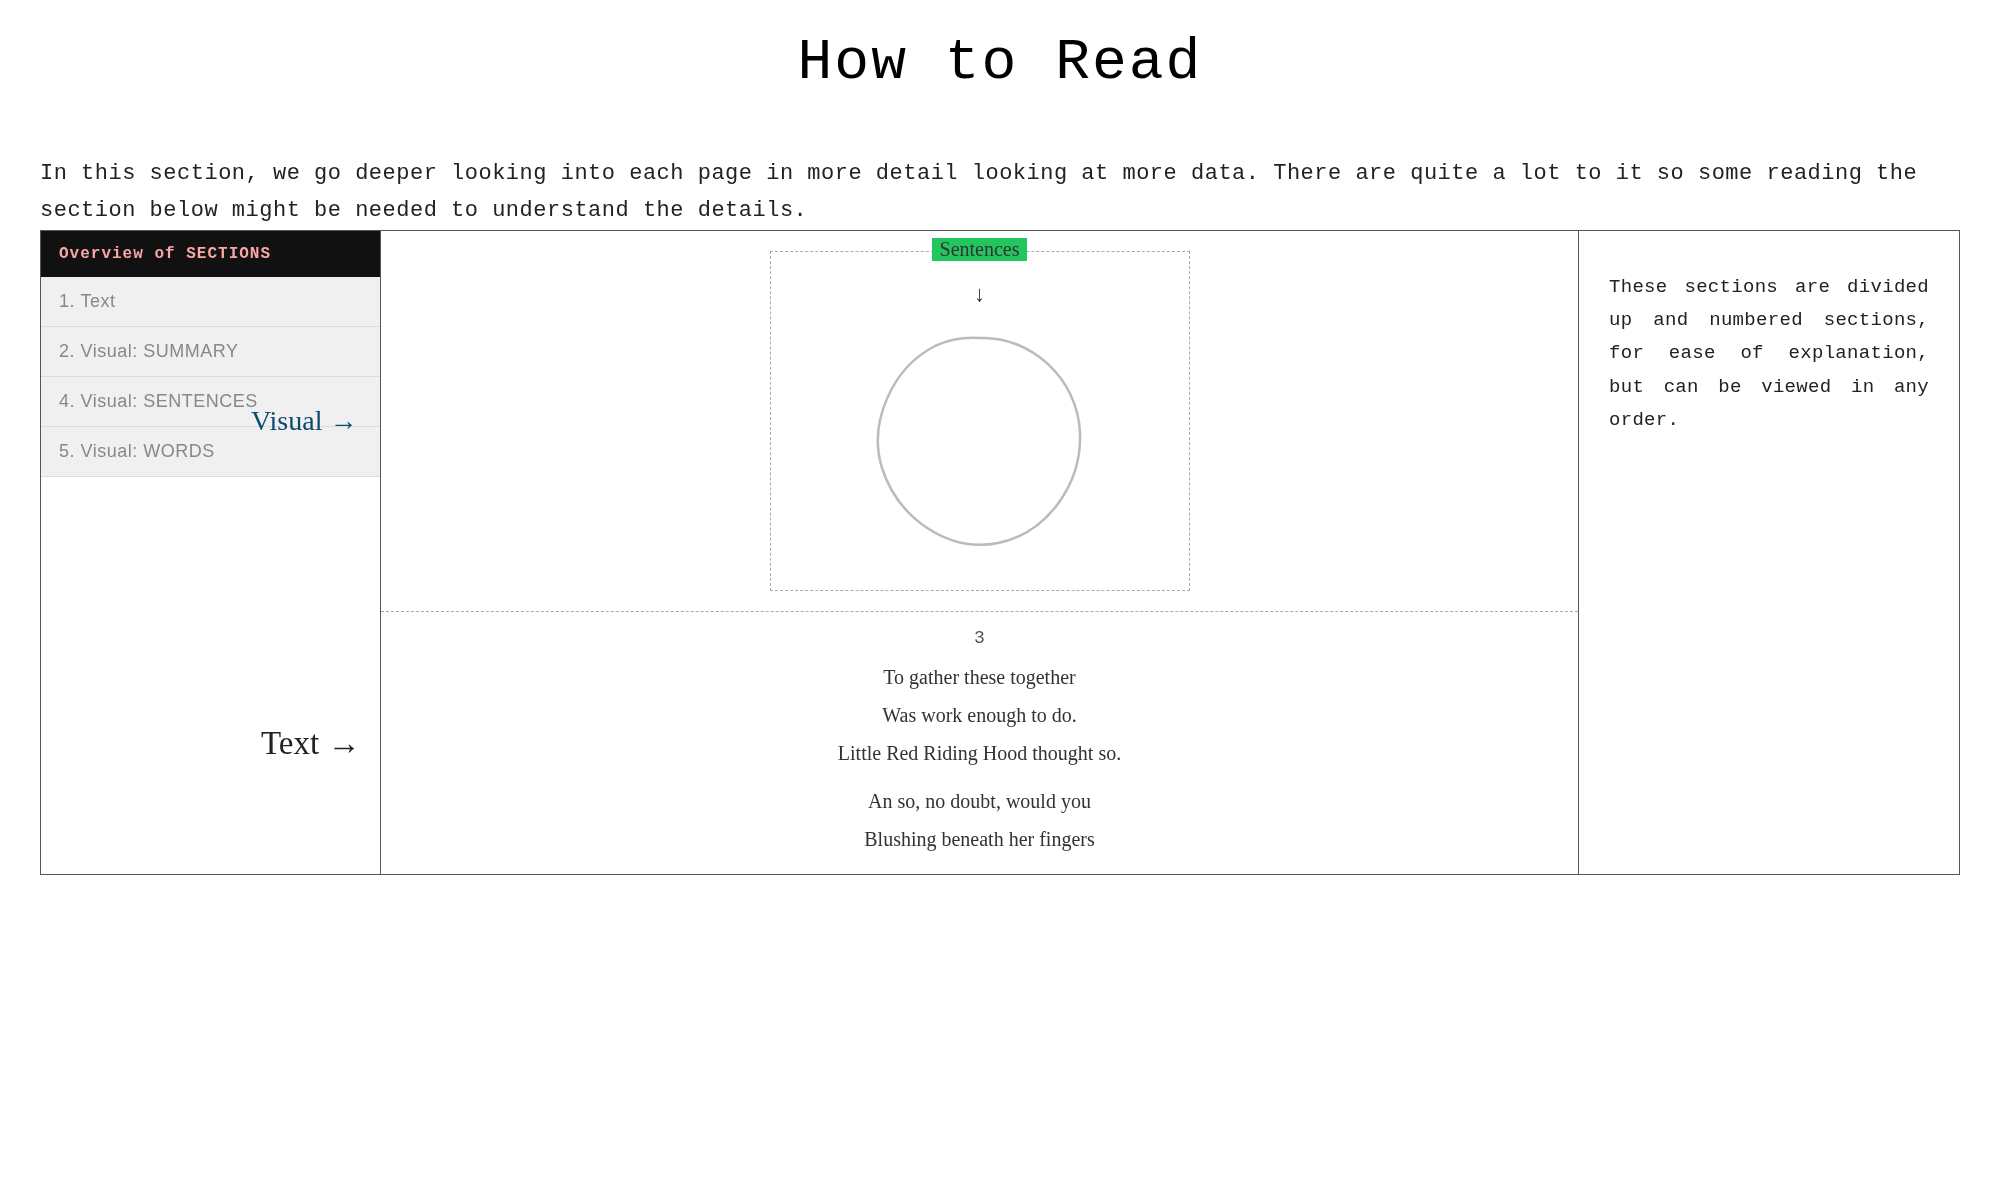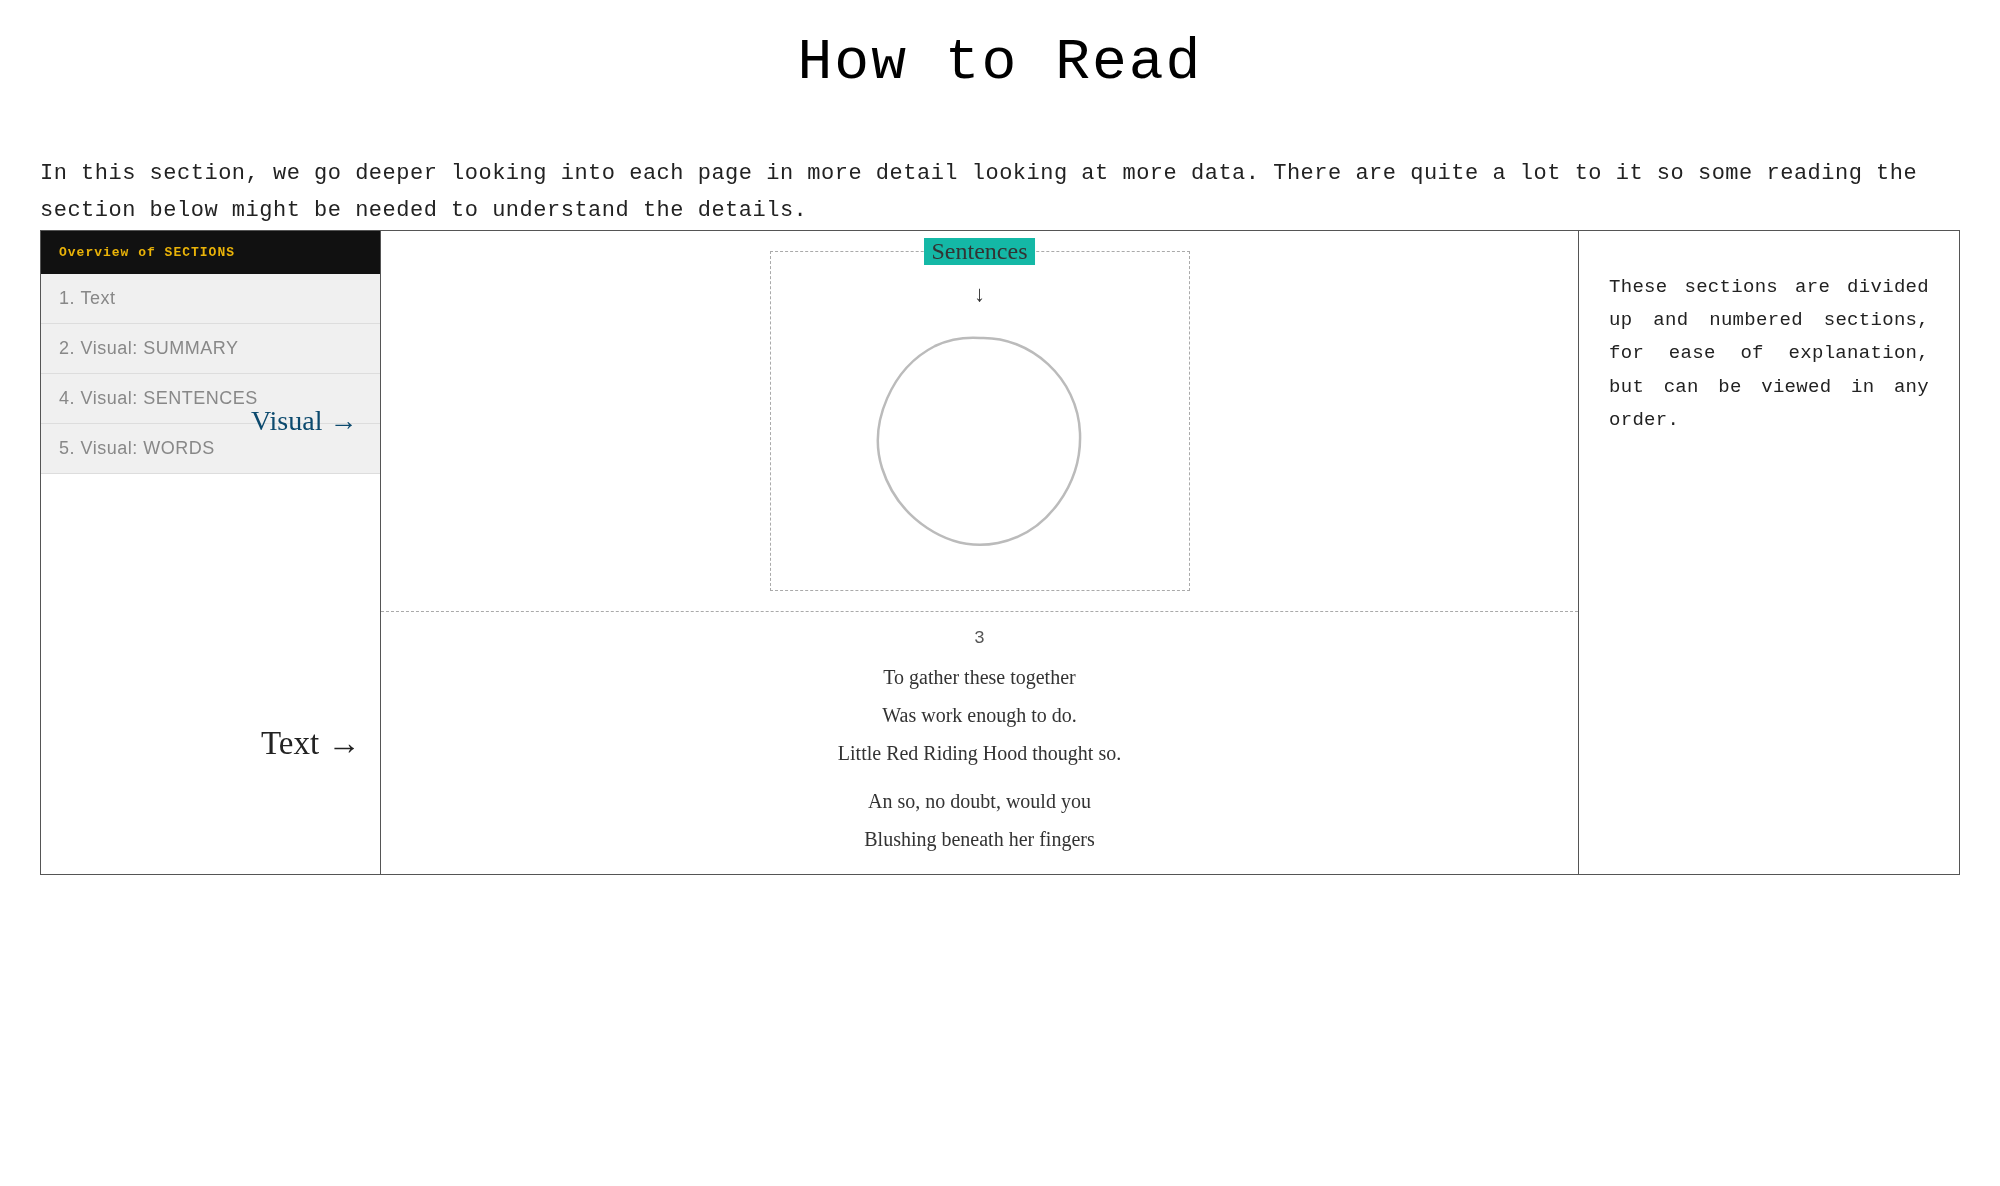--- a/index.html
+++ b/index.html
@@ -42,23 +42,23 @@
 
     
     .sidebar {
       width: 340px;
       flex-shrink: 0;
       border-right: 1.5px solid #555;
     }
 
     .sidebar-header {
       background: #111;
-      color: #eab308;
-      font-family: 'Courier New', Courier, monospace;
-      font-size: 13px;
+      color: #fca5a5;
+      font-family: 'Courier New', Courier, monospace;
+      font-size: 16px;
       font-weight: bold;
       padding: 14px 18px;
       letter-spacing: 1px;
     }
 
     .sidebar-item {
       font-family: Liberation Sans, sans-serif;
       font-size: 18px;
       color: #888;
       padding: 14px 18px;
@@ -107,22 +107,22 @@
       align-items: center;
       justify-content: center;
     }
 
     .sentences-label {
       position: absolute;
       top: -14px;
       left: 50%;
       transform: translateX(-50%);
       font-family: 'Segoe Script', 'Brush Script MT', cursive;
-      font-size: 24px;
-      background: #14b8a6;
+      font-size: 20px;
+      background: #22c55e;
       padding: 0 8px;
       color: #333;
     }
 
     .sentences-arrow {
       font-family: 'Courier New', Courier, monospace;
       font-size: 22px;
       color: #333;
     }
 

